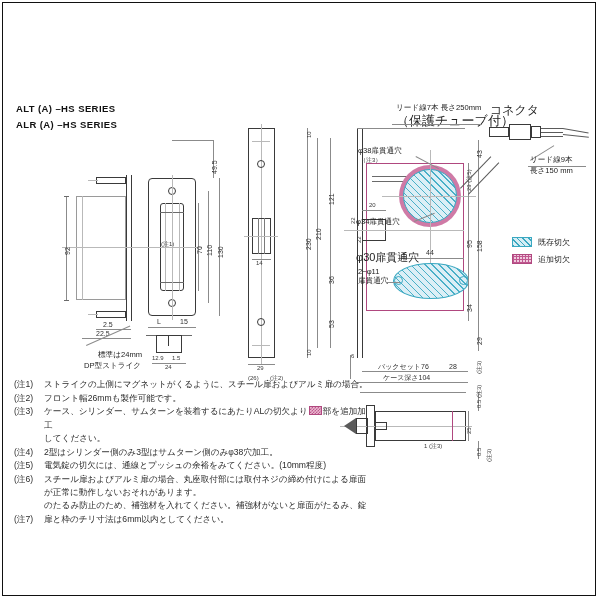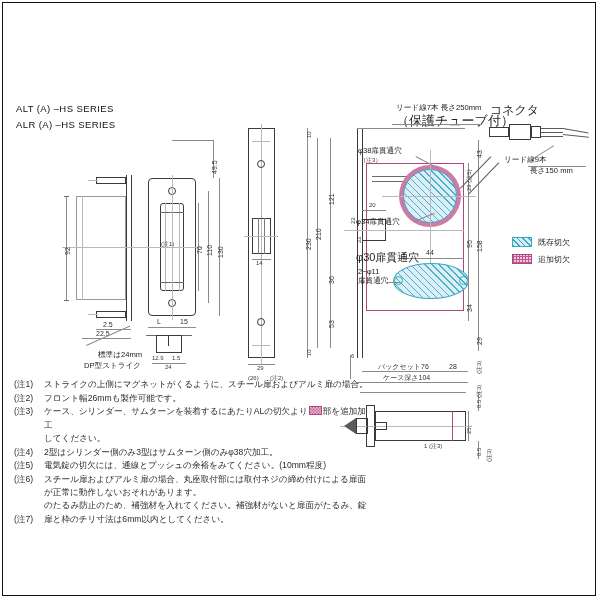--- a/index.html
+++ b/index.html
@@ -15,21 +15,21 @@
   .hl{height:1px;}
   .vl{width:1px;}
   .thin{background:#8b8b8b;}
   .faint{background:#b9b9b9;}
   .box{position:absolute;border:1px solid #3a3a3a;box-sizing:border-box;}
   .boxthin{position:absolute;border:1px solid #9a9a9a;box-sizing:border-box;}
   .magenta{background:#b0487f;}
   .rot{transform-origin:0 0;transform:rotate(-90deg);}
 
   
-  .title{font-size:9.5px;letter-spacing:.4px;font-weight:400;color:#111;}
+  .title{font-size:9.5px;letter-spacing:.4px;font-weight:700;color:#111;}
 
   
   #notes{position:absolute;left:14px;top:378px;width:360px;font-size:8.6px;
          color:#2b2b2b;line-height:13.2px;}
   .note{display:flex;margin-bottom:.5px;}
   .nlab{width:30px;flex:0 0 30px;}
   .ntxt{flex:1;}
   .ntxt .cont{display:block;text-indent:0;}
   .chip{display:inline-block;width:11px;height:7px;vertical-align:-1px;
         background:#e9b9cf;
@@ -270,21 +270,21 @@
 
     <div class="box" style="left:509px;top:124px;width:22px;height:16px;"></div>
     <div class="box" style="left:531px;top:126px;width:10px;height:12px;"></div>
     <div class="ln hl" style="left:541px;top:128px;width:22px;background:#5a5a5a;"></div>
     <div class="ln hl" style="left:541px;top:132px;width:22px;background:#5a5a5a;"></div>
     <div class="ln hl" style="left:541px;top:136px;width:22px;background:#5a5a5a;"></div>
     <div class="ln" style="left:563px;top:128px;width:26px;height:1px;background:#5a5a5a;transform:rotate(10deg);transform-origin:0 0;"></div>
     <div class="ln" style="left:563px;top:134px;width:26px;height:1px;background:#5a5a5a;transform:rotate(6deg);transform-origin:0 0;"></div>
 
     <div class="ln" style="left:530px;top:160px;width:28px;height:1px;background:#8b8b8b;transform:rotate(-32deg);transform-origin:0 0;"></div>
-    <div class="t lead" style="left:504px;top:156px;font-size:7.6px;">リード線9本</div>
+    <div class="t lead" style="left:530px;top:156px;font-size:7.6px;">リード線9本</div>
     <div class="ln hl thin" style="left:528px;top:166px;width:58px;"></div>
     <div class="t lead" style="left:530px;top:167px;font-size:7.6px;">長さ150 mm</div>
   </div>
 
   <div>
     <div class="ln hl thin" style="left:360px;top:392px;width:106px;"></div>
     <div class="box" style="left:375px;top:411px;width:91px;height:30px;"></div>
     <div class="box" style="left:366px;top:405px;width:9px;height:42px;"></div>
     <div class="ln hl faint" style="left:340px;top:426px;width:132px;"></div>
 

